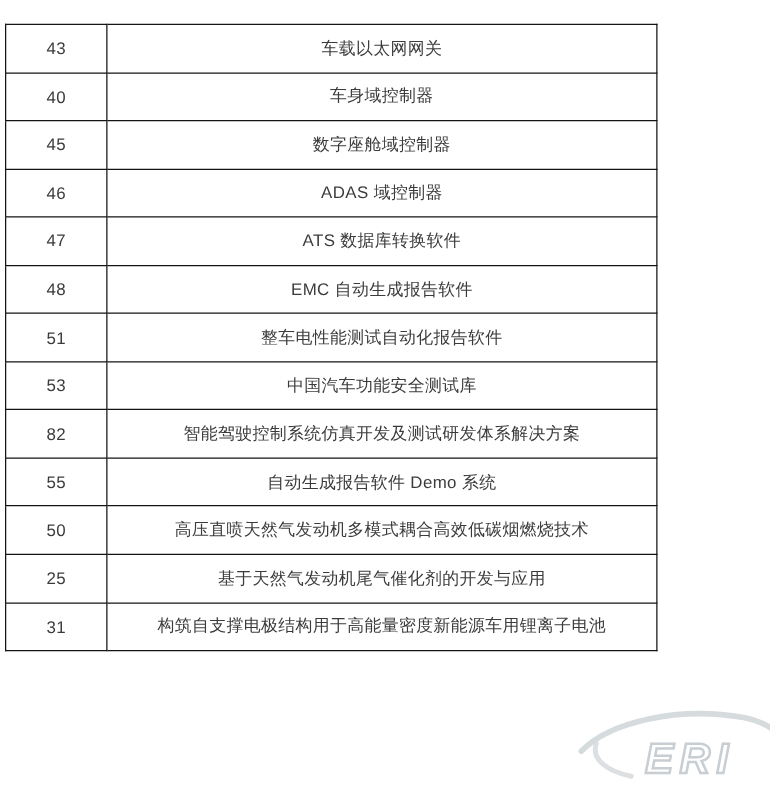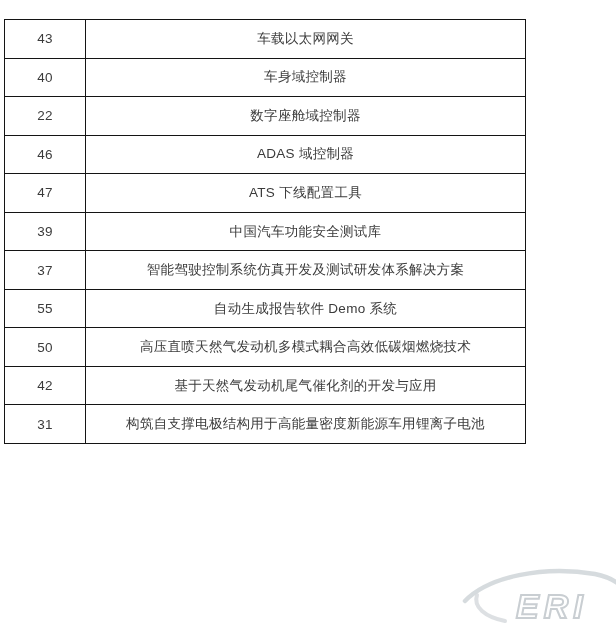--- a/index.html
+++ b/index.html
@@ -61,61 +61,69 @@
     <td class="col-no">43</td>
     <td class="col-name">车载以太网网关</td>
   </tr>
 
   <tr>
     <td class="col-no">40</td>
     <td class="col-name">车身域控制器</td>
   </tr>
 
   <tr>
-    <td class="col-no">22</td>
+    <td class="col-no">45</td>
     <td class="col-name">数字座舱域控制器</td>
   </tr>
 
   <tr>
     <td class="col-no">46</td>
     <td class="col-name">ADAS 域控制器</td>
   </tr>
 
   <tr>
     <td class="col-no">47</td>
-    <td class="col-name">ATS 下线配置工具</td>
+    <td class="col-name">ATS 数据库转换软件</td>
+  </tr>
+
+  <tr>
+    <td class="col-no">48</td>
+    <td class="col-name">EMC 自动生成报告软件</td>
   </tr>
 
 
 
-
+  <tr>
+    <td class="col-no">51</td>
+    <td class="col-name">整车电性能测试自动化报告软件</td>
+  </tr>
 
 
   <tr>
-    <td class="col-no">39</td>
+    <td class="col-no">53</td>
     <td class="col-name">中国汽车功能安全测试库</td>
   </tr>
 
   <tr>
-    <td class="col-no">37</td>
+    <td class="col-no">82</td>
     <td class="col-name">智能驾驶控制系统仿真开发及测试研发体系解决方案</td>
   </tr>
 
   <tr>
     <td class="col-no">55</td>
     <td class="col-name">自动生成报告软件 Demo 系统</td>
   </tr>
 
   <tr>
     <td class="col-no">50</td>
     <td class="col-name">高压直喷天然气发动机多模式耦合高效低碳烟燃烧技术</td>
   </tr>
 
   <tr>
-    <td class="col-no">42</td>
+    <td class="col-no">25</td>
     <td class="col-name">基于天然气发动机尾气催化剂的开发与应用</td>
   </tr>
 
   <tr>
     <td class="col-no">31</td>
     <td class="col-name">构筑自支撑电极结构用于高能量密度新能源车用锂离子电池</td>
   </tr>
 </tbody>
   </table>
 

